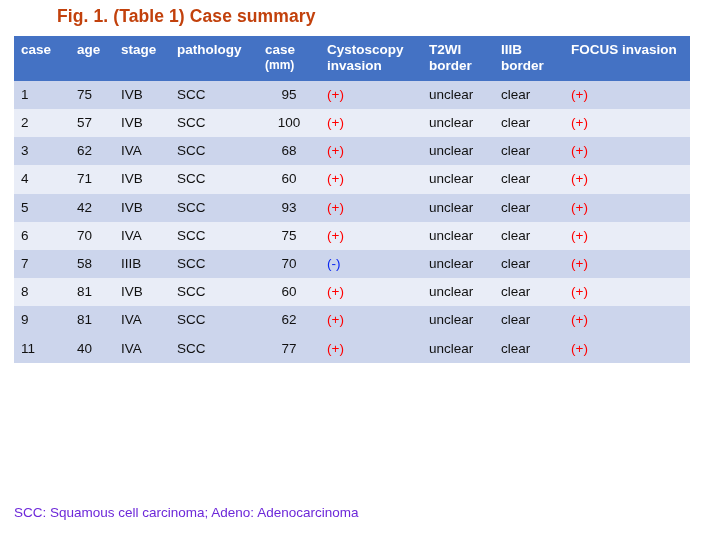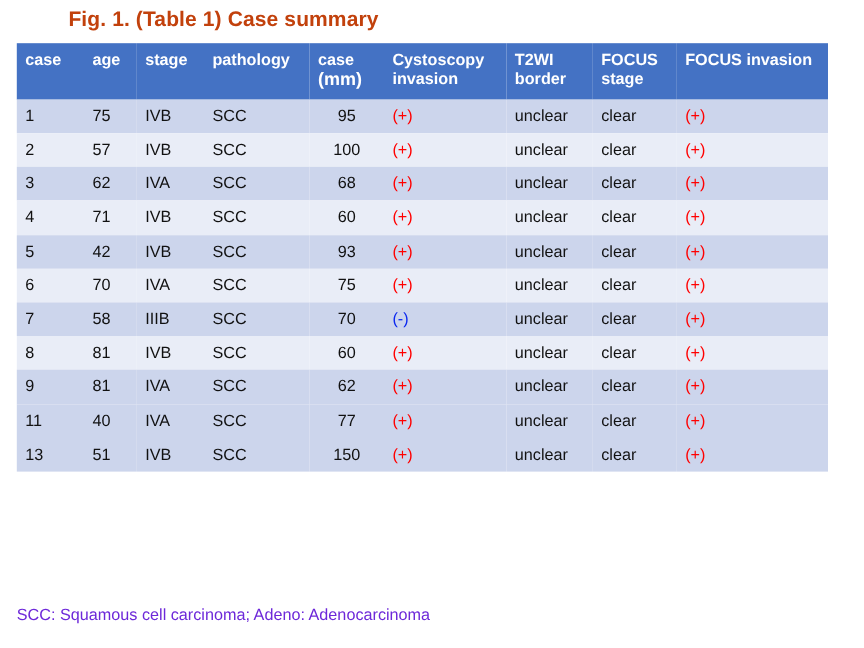--- a/index.html
+++ b/index.html
@@ -46,21 +46,21 @@
     font-size: 13.5px;
     font-weight: bold;
     text-align: left;
     vertical-align: top;
     padding: 6px 7px 7px 7px;
     line-height: 1.18;
     border: none;
   }
   table.case-table th .sub {
     display: block;
-    font-size: 15px;
+    font-size: 12px;
     font-weight: bold;
     line-height: 1.2;
   }
   table.case-table td {
     font-size: 13.5px;
     padding: 6px 7px;
     border: none;
     line-height: 1.2;
     color: #111111;
     vertical-align: middle;
@@ -110,21 +110,21 @@
       </colgroup>
       <thead>
         <tr>
           <th><span>case</span></th>
           <th><span>age</span></th>
           <th><span>stage</span></th>
           <th><span>pathology</span></th>
           <th><span>case</span><span class="sub">(mm)</span></th>
           <th><span>Cystoscopy invasion</span></th>
           <th><span>T2WI border</span></th>
-          <th><span>FOCUS stage</span></th>
+          <th><span>IIIB border</span></th>
           <th><span>FOCUS invasion</span></th>
         </tr>
       </thead>
       <tbody id="table-body">
           <tr class="row-odd">
             <td><span>1</span></td>
             <td><span>75</span></td>
             <td><span>IVB</span></td>
             <td><span>SCC</span></td>
             <td class="num-right"><span>95</span></td>
@@ -225,30 +225,19 @@
             <td><span>11</span></td>
             <td><span>40</span></td>
             <td><span>IVA</span></td>
             <td><span>SCC</span></td>
             <td class="num-right"><span>77</span></td>
             <td><span class="pos">(+)</span></td>
             <td><span>unclear</span></td>
             <td><span>clear</span></td>
             <td><span class="pos">(+)</span></td>
           </tr>
-          <tr class="row-odd">
-            <td><span>13</span></td>
-            <td><span>51</span></td>
-            <td><span>IVB</span></td>
-            <td><span>SCC</span></td>
-            <td class="num-right"><span>150</span></td>
-            <td><span class="pos">(+)</span></td>
-            <td><span>unclear</span></td>
-            <td><span>clear</span></td>
-            <td><span class="pos">(+)</span></td>
-          </tr>
         </tbody>
     </table>
   </div>
 
   <div class="footnote">SCC: Squamous cell carcinoma; Adeno: Adenocarcinoma</div>
 
 </div>
 
 </body></html>

